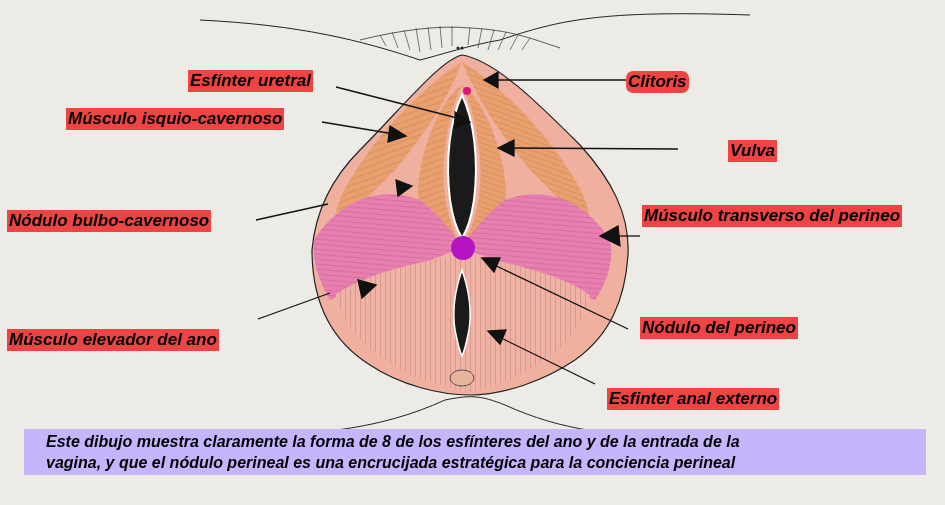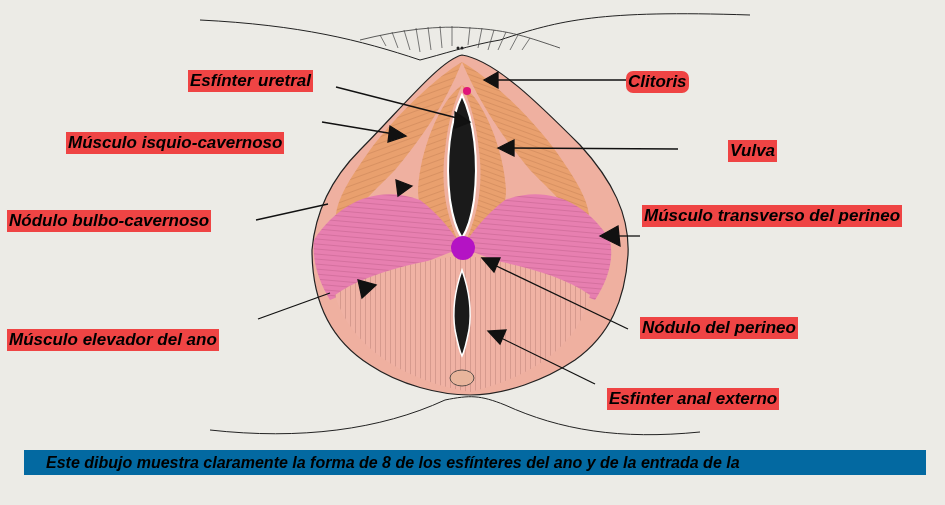--- a/index.html
+++ b/index.html
@@ -1,19 +1,19 @@
 <!DOCTYPE html>
 <html><head>
 <meta charset="utf-8">
 <style>
   html, body { margin:0; padding:0; }
   body { width:945px; height:505px; overflow:hidden; background:#ecebe6; position:relative; font-family:"Liberation Sans", sans-serif; }
   .page-bg { position:absolute; left:0; top:0; width:945px; height:505px; }
   .label { position:absolute; background:#ef4444; color:#000; font-weight:bold; font-style:italic; font-size:17px; line-height:20px; padding:1px 2px; white-space:nowrap; }
-  .caption { position:absolute; left:24px; top:450px; width:880px; background:#0369a1; color:#000; font-weight:bold; font-style:italic; font-size:16px; line-height:21px; padding:2px 0 2px 22px; }
+  .caption { position:absolute; left:24px; top:429px; width:880px; background:#c4b5fd; color:#000; font-weight:bold; font-style:italic; font-size:16px; line-height:21px; padding:2px 0 2px 22px; }
   .caption span { display:block; }
   svg { position:absolute; left:0; top:0; }
 </style>
 </head>
 <body>
 
 <div class="page-bg"></div>
 
 <svg width="945" height="505" viewBox="0 0 945 505">
   <defs>
@@ -110,23 +110,24 @@
     <line x1="258" y1="319" x2="330" y2="293"></line>
     <polygon points="376,285 358,280 362,298"></polygon>
 
     <line x1="595" y1="384" x2="495" y2="335"></line>
     <polygon points="488,331 500,344 506,330"></polygon>
   </g>
 </svg>
 
 <div class="label" style="left:188px;top:70px;">Esfínter uretral</div>
 <div class="label" style="left:626px;top:71px;border-radius:7px;">Clitoris</div>
-<div class="label" style="left:66px;top:108px;margin-top:24px;">Músculo isquio-cavernoso</div>
+<div class="label" style="left:66px;top:108px;">Músculo isquio-cavernoso</div>
 <div class="label" style="left:728px;top:140px;">Vulva</div>
 <div class="label" style="left:7px;top:210px;">Nódulo bulbo-cavernoso</div>
 <div class="label" style="left:642px;top:205px;">Músculo transverso del perineo</div>
 <div class="label" style="left:640px;top:317px;text-align:right;">Nódulo del perineo</div>
 <div class="label" style="left:7px;top:329px;">Músculo elevador del ano</div>
 <div class="label" style="left:607px;top:388px;">Esfinter anal externo</div>
 
 <div class="caption">
   <span>Este dibujo muestra claramente la forma de 8 de los esfínteres del ano y de la entrada de la</span>
+  <span>vagina, y que el nódulo perineal es una encrucijada estratégica para la conciencia perineal</span>
 </div>
 
 </body></html>

